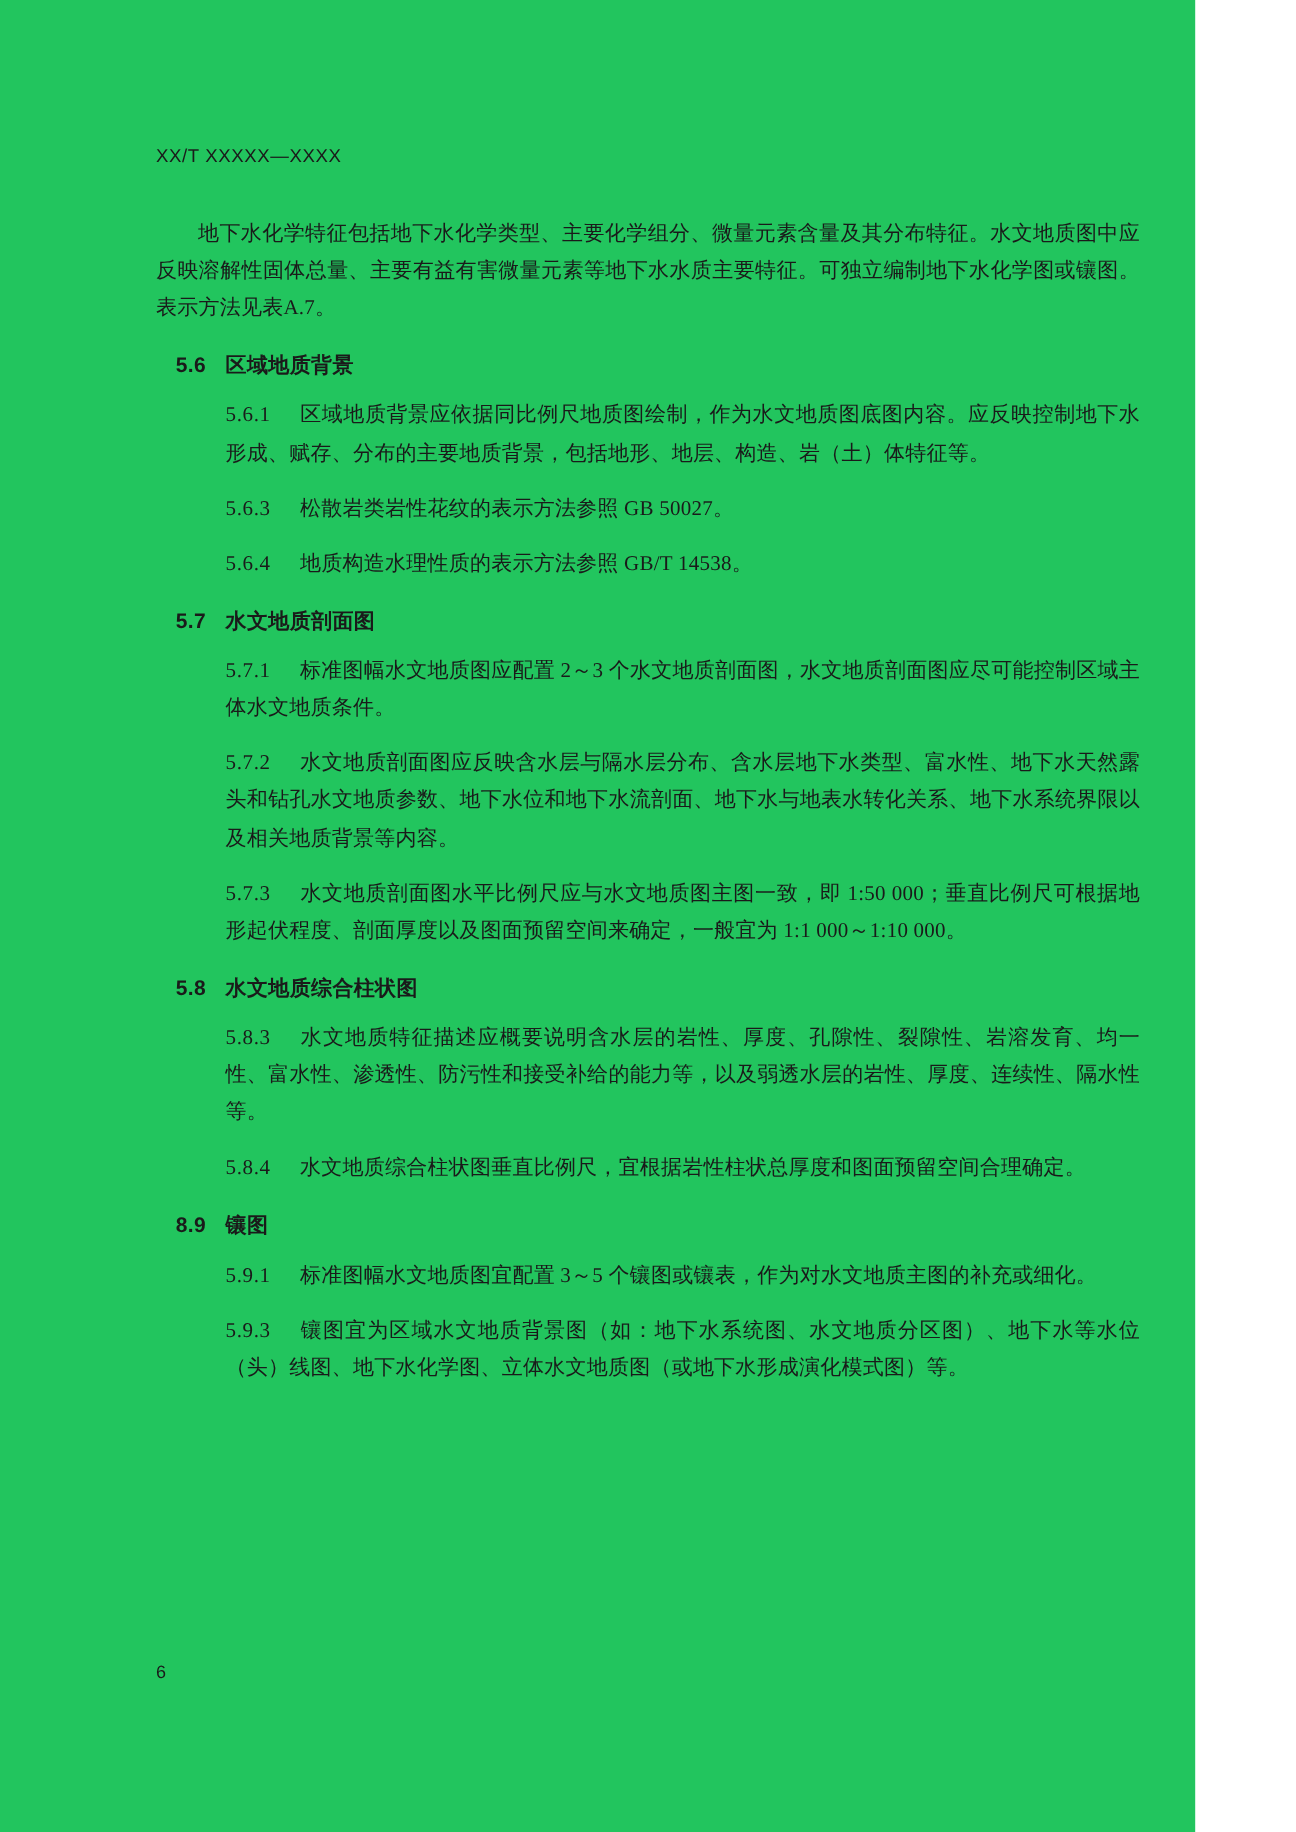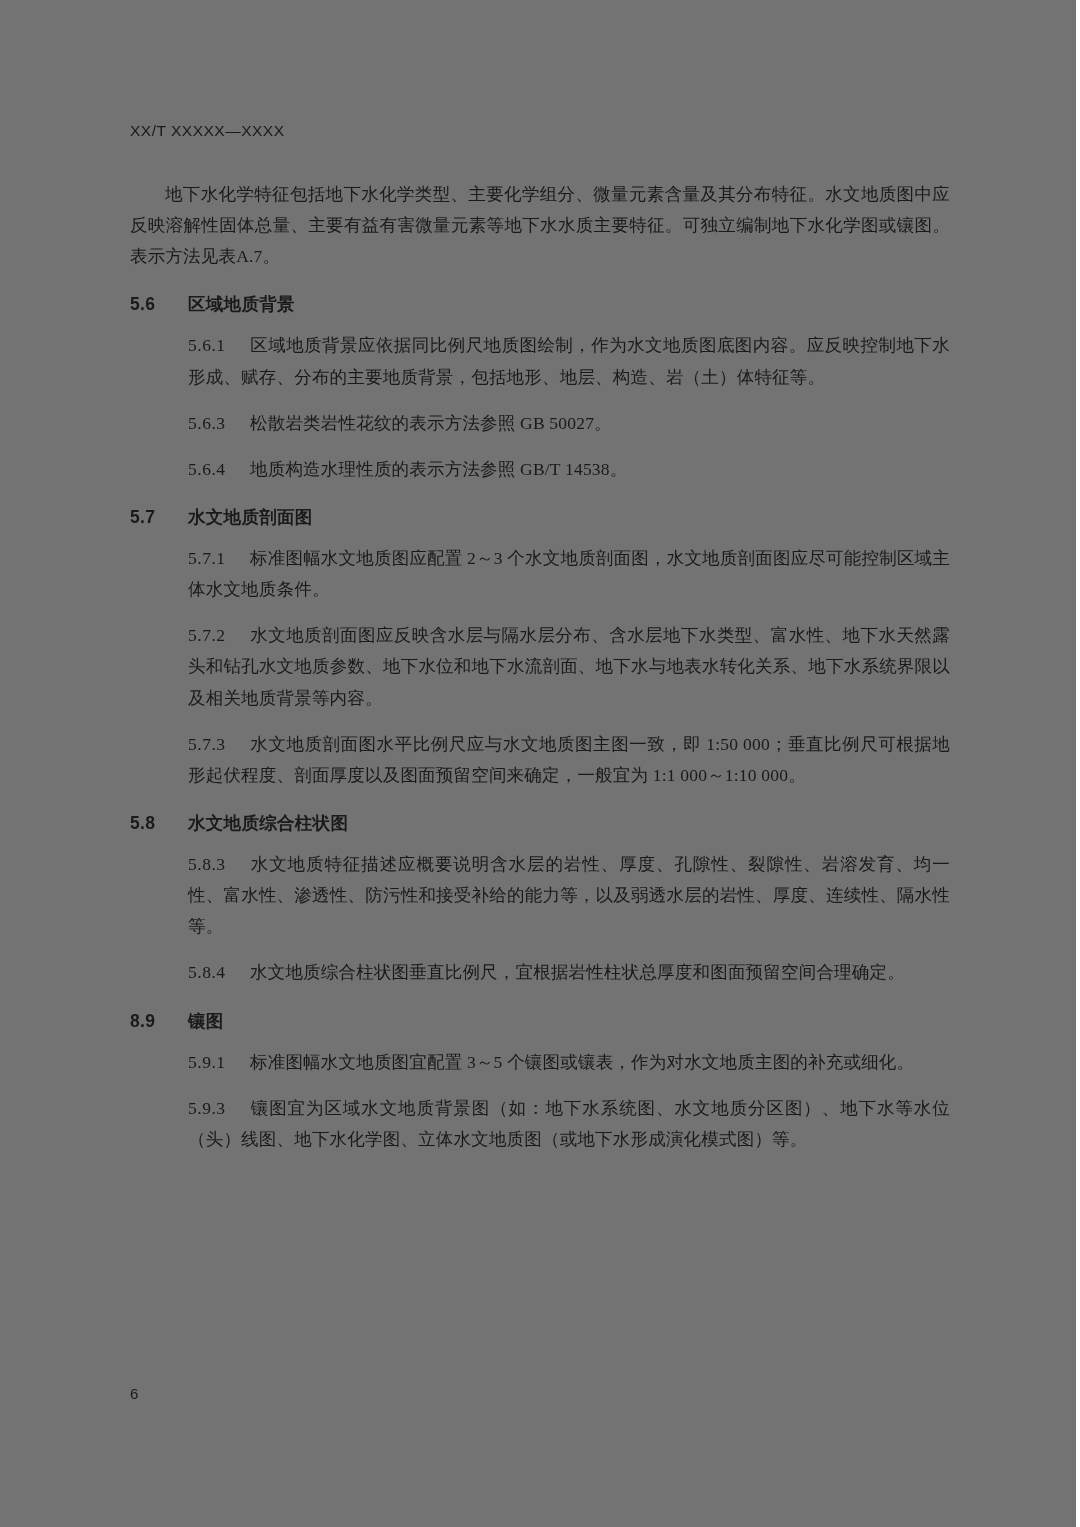--- a/index.html
+++ b/index.html
@@ -6,23 +6,23 @@
     margin: 0;
     padding: 0;
     background: #ffffff;
   }
   body {
     font-family: "Liberation Serif", "DejaVu Serif", serif;
     color: #1a1a1a;
   }
   .page {
     position: relative;
-    width: 1076px;
+    width: 996px;
     height: 1527px;
-    background: #737373;
+    background: #22c55e;
     box-sizing: border-box;
     overflow: hidden;
     padding-left: 35px;
   }
   .content {
     position: absolute;
     left: 130px;
     top: 122px;
     width: 820px;
   }
@@ -48,20 +48,21 @@
   .clause-head {
     font-family: "Liberation Sans", "DejaVu Sans", sans-serif;
     font-weight: bold;
     font-size: 17.5px;
     margin: 20px 0 14px 0;
     letter-spacing: 0.3px;
   }
   .clause-head .num {
     display: inline-block;
     min-width: 58px;
+    text-align: center;
   }
   .sub {
     margin-left: 58px;
     width: 762px;
   }
   .sub .para {
     margin-bottom: 15px;
   }
   .sub .para .idx {
     display: inline-block;

